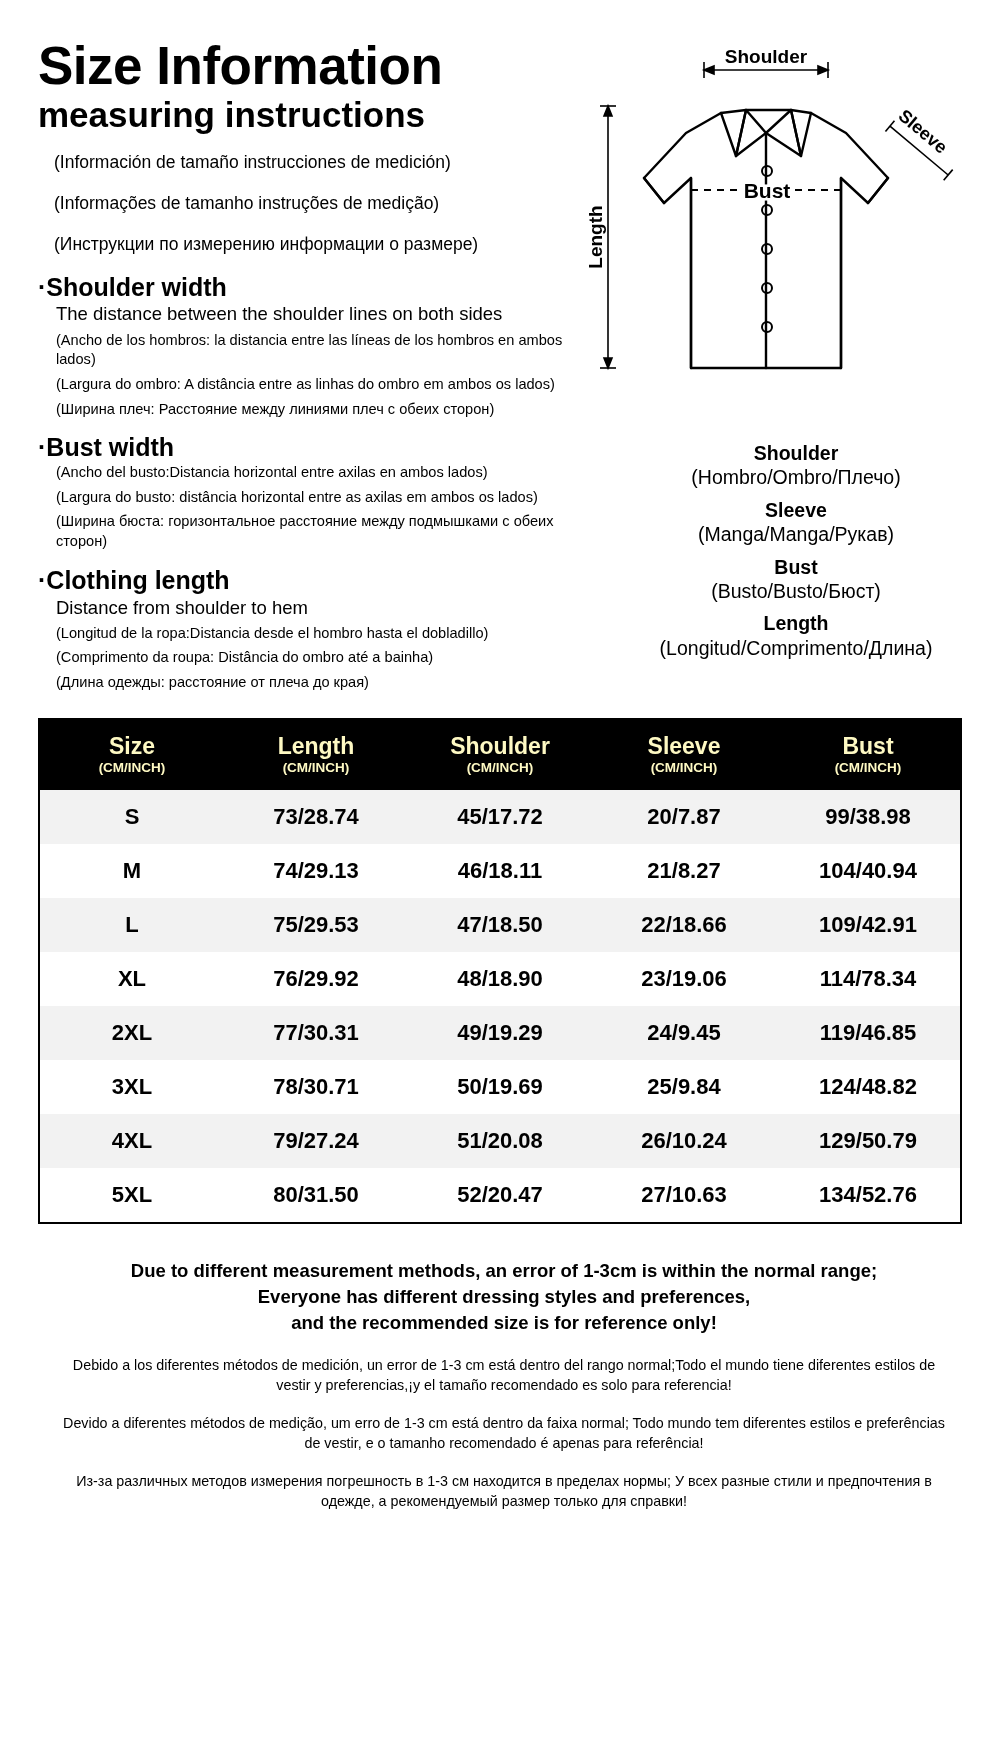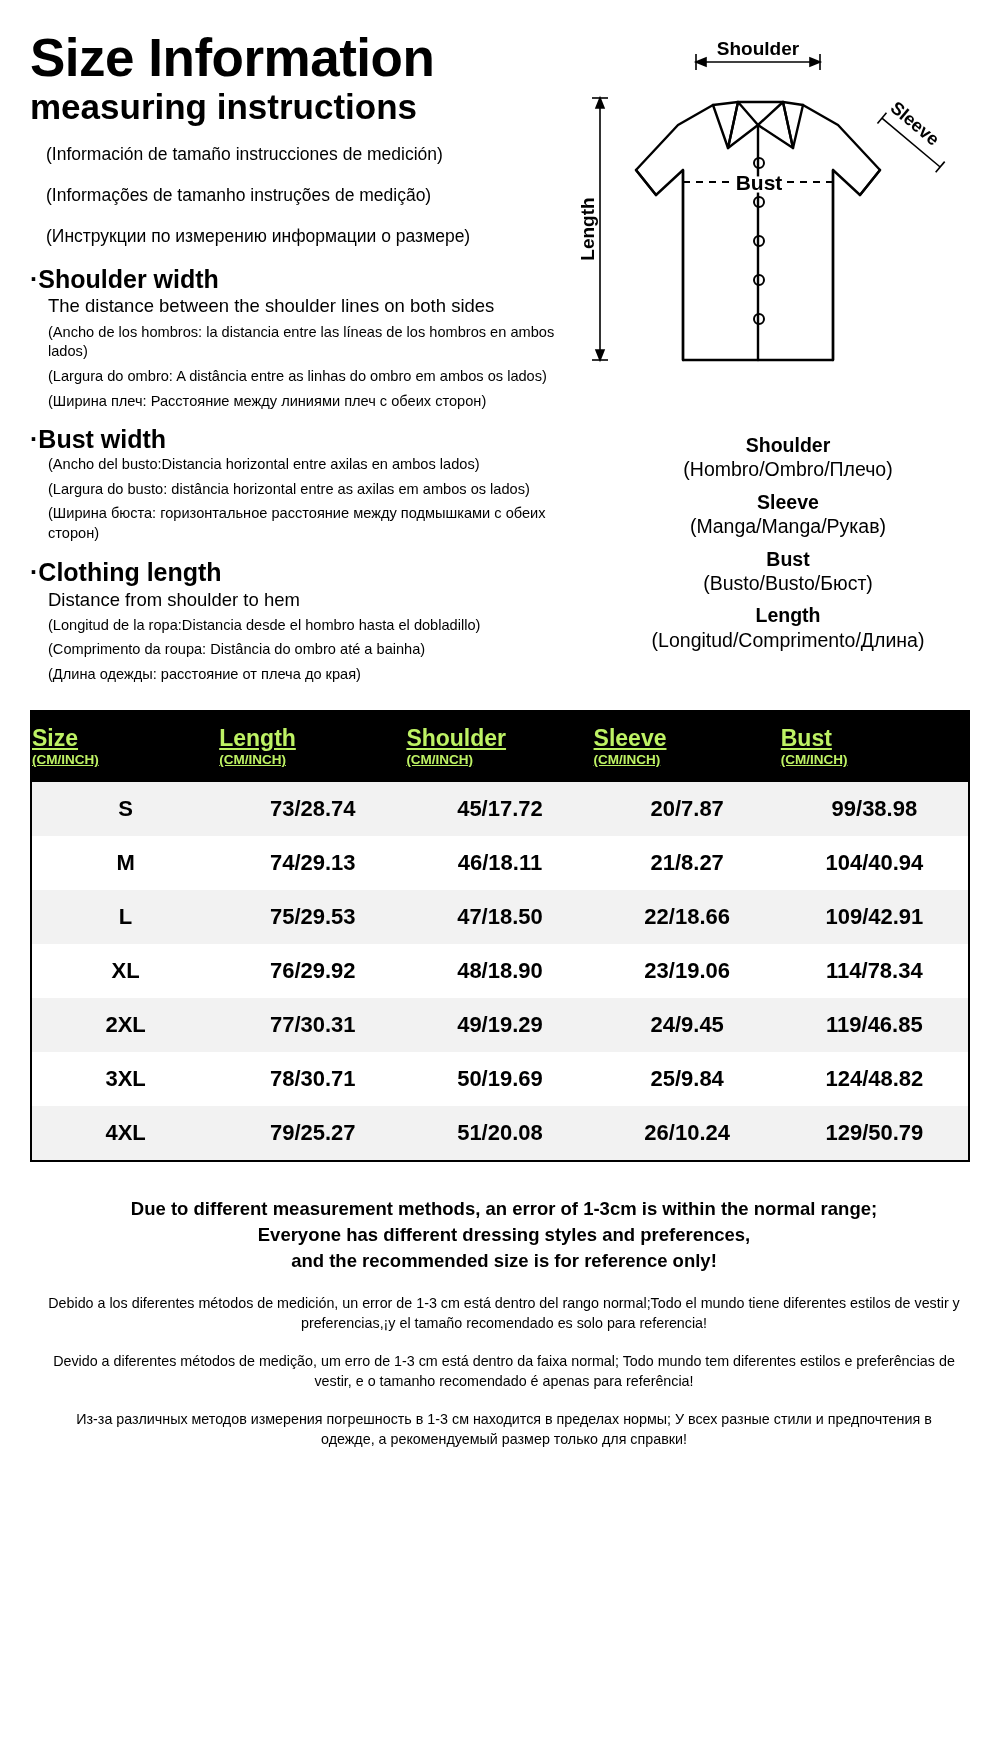--- a/index.html
+++ b/index.html
@@ -13,21 +13,21 @@
     font-family: "Liberation Sans", sans-serif;
     color: #000000;
     position: relative;
     overflow: hidden;
   }
   .page {
     position: relative;
     width: 1000px;
     height: 1737px;
     box-sizing: border-box;
-    padding: 8px;
+    padding: 16px;
   }
 
   
   .top {
     display: flex;
     flex-direction: row;
     padding: 22px 22px 0 22px;
     box-sizing: border-box;
   }
   .left-col {
@@ -107,25 +107,24 @@
     border: 2px solid #000;
     box-sizing: border-box;
   }
   table.size-table {
     width: 100%;
     border-collapse: collapse;
     table-layout: fixed;
   }
   table.size-table thead th {
     background: #000000;
-    color: #bef264;
+    color: #fef9c3;
     padding: 13px 0 13px 0;
-    text-align: left;
-    font-weight: bold;
-    text-decoration: underline;
+    text-align: center;
+    font-weight: bold;
   }
   .th-main {
     font-size: 23px;
     line-height: 1.15;
     display: block;
   }
   .th-unit {
     font-size: 13.5px;
     line-height: 1.3;
     display: block;
@@ -350,24 +349,31 @@
         </tr>
         <tr>
           <td>3XL</td>
           <td>78/30.71</td>
           <td>50/19.69</td>
           <td>25/9.84</td>
           <td>124/48.82</td>
         </tr>
         <tr>
           <td>4XL</td>
-          <td>79/25.27</td>
+          <td>79/27.24</td>
           <td>51/20.08</td>
           <td>26/10.24</td>
           <td>129/50.79</td>
+        </tr>
+        <tr>
+          <td>5XL</td>
+          <td>80/31.50</td>
+          <td>52/20.47</td>
+          <td>27/10.63</td>
+          <td>134/52.76</td>
         </tr>
       </tbody>
     </table>
   </div>
 
   <div class="footer">
     <div class="foot-bold">Due to different measurement methods, an error of 1-3cm is within the normal range;</div>
     <div class="foot-bold">Everyone has different dressing styles and preferences,</div>
     <div class="foot-bold">and the recommended size is for reference only!</div>
 

